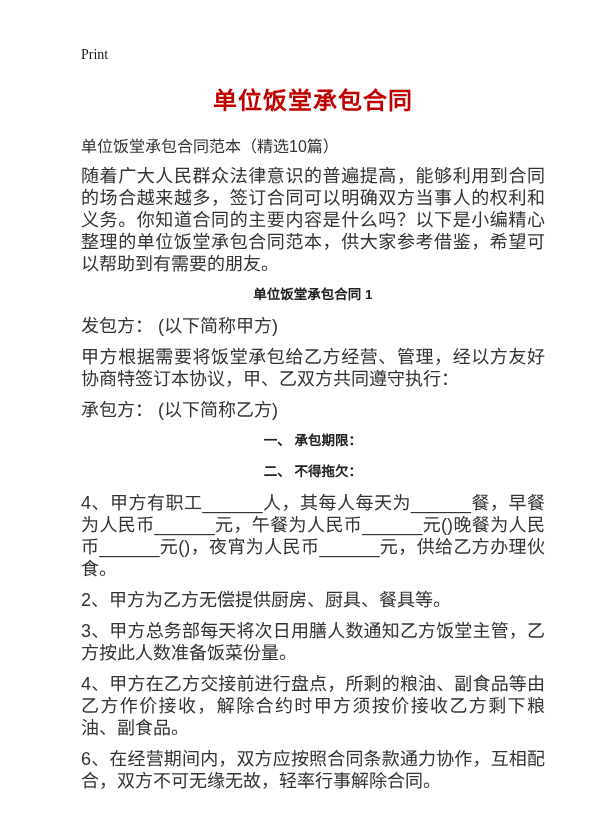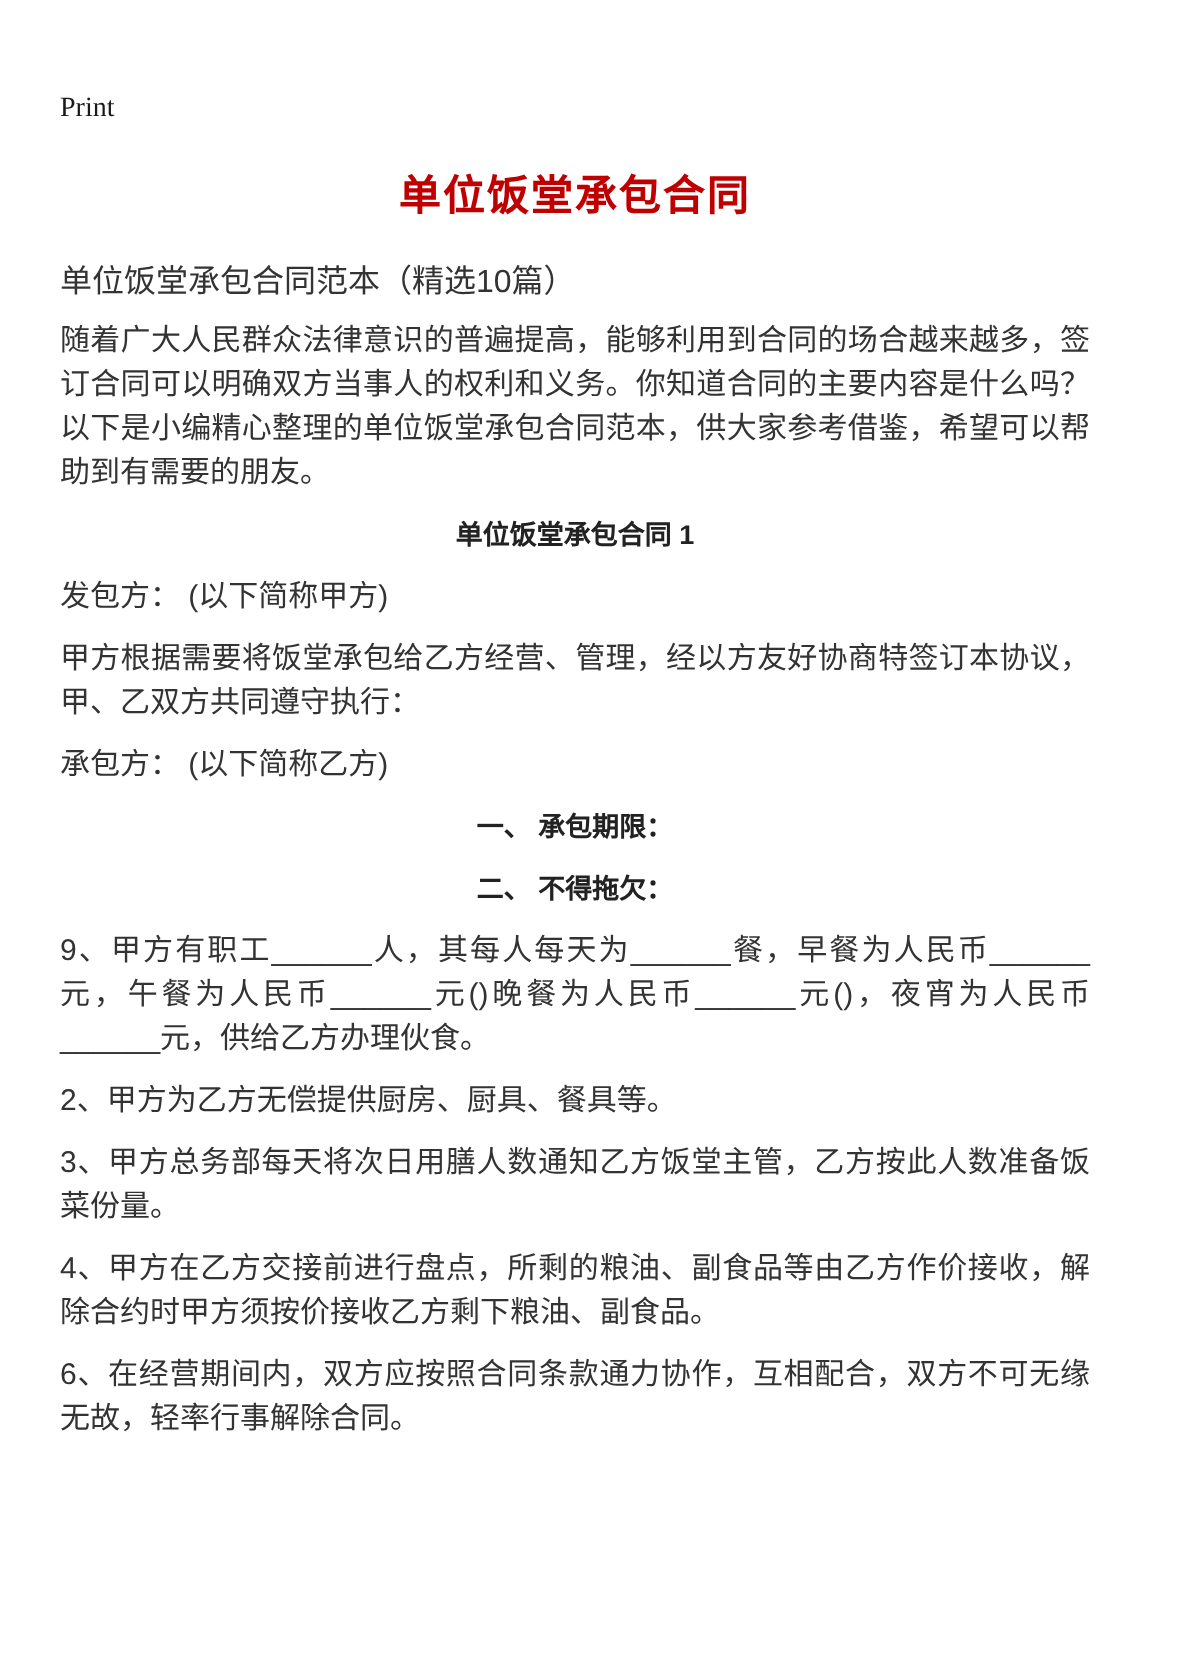--- a/index.html
+++ b/index.html
@@ -11,48 +11,48 @@
   html, body {
     width: 600px;
     background: var(--page-bg);
     font-family: "Liberation Sans", "DejaVu Sans", sans-serif;
   }
   .page {
     position: relative;
     width: 600px;
     height: 828px;
     background: var(--page-bg);
-    padding: 45px 55px 30px 30px;
+    padding: 45px 55px 30px 81px;
     overflow: hidden;
   }
   .print-link {
     font-family: "Liberation Serif", "DejaVu Serif", serif;
     font-size: 14px;
     color: #1a1a1a;
     display: inline-block;
     margin-bottom: 18px;
     text-decoration: none;
     cursor: pointer;
   }
   .doc-title {
     text-align: center;
     color: var(--title-red);
-    font-size: 21px;
+    font-size: 24px;
     font-weight: bold;
     letter-spacing: 1px;
     margin-bottom: 20px;
   }
   .doc-subtitle {
     font-size: 16px;
     color: var(--text-color);
     line-height: 22px;
     margin-bottom: 7px;
   }
   p.body-par {
-    font-size: 15px;
+    font-size: 18px;
     color: var(--text-color);
     line-height: 22px;
     margin-bottom: 9px;
     text-align: justify;
   }
   .bold-heading {
     font-size: 13.5px;
     font-weight: bold;
     color: #222222;
     line-height: 22px;
@@ -82,21 +82,21 @@
 
   <p class="body-par">甲方根据需要将饭堂承包给乙方经营、管理，经以方友好协商特签订本协议，甲、乙双方共同遵守执行：</p>
 
   <p class="body-par single-line">承包方： (以下简称乙方)</p>
 
   <div class="bold-heading">一、 承包期限：</div>
 
 
   <div class="bold-heading">二、 不得拖欠：</div>
 
-  <p class="body-par">9、甲方有职工______人，其每人每天为______餐，早餐为人民币______元，午餐为人民币______元()晚餐为人民币______元()，夜宵为人民币______元，供给乙方办理伙食。</p>
+  <p class="body-par">4、甲方有职工______人，其每人每天为______餐，早餐为人民币______元，午餐为人民币______元()晚餐为人民币______元()，夜宵为人民币______元，供给乙方办理伙食。</p>
 
   <p class="body-par">2、甲方为乙方无偿提供厨房、厨具、餐具等。</p>
 
   <p class="body-par">3、甲方总务部每天将次日用膳人数通知乙方饭堂主管，乙方按此人数准备饭菜份量。</p>
 
   <p class="body-par">4、甲方在乙方交接前进行盘点，所剩的粮油、副食品等由乙方作价接收，解除合约时甲方须按价接收乙方剩下粮油、副食品。</p>
 
 
   <p class="body-par">6、在经营期间内，双方应按照合同条款通力协作，互相配合，双方不可无缘无故，轻率行事解除合同。</p>
 

